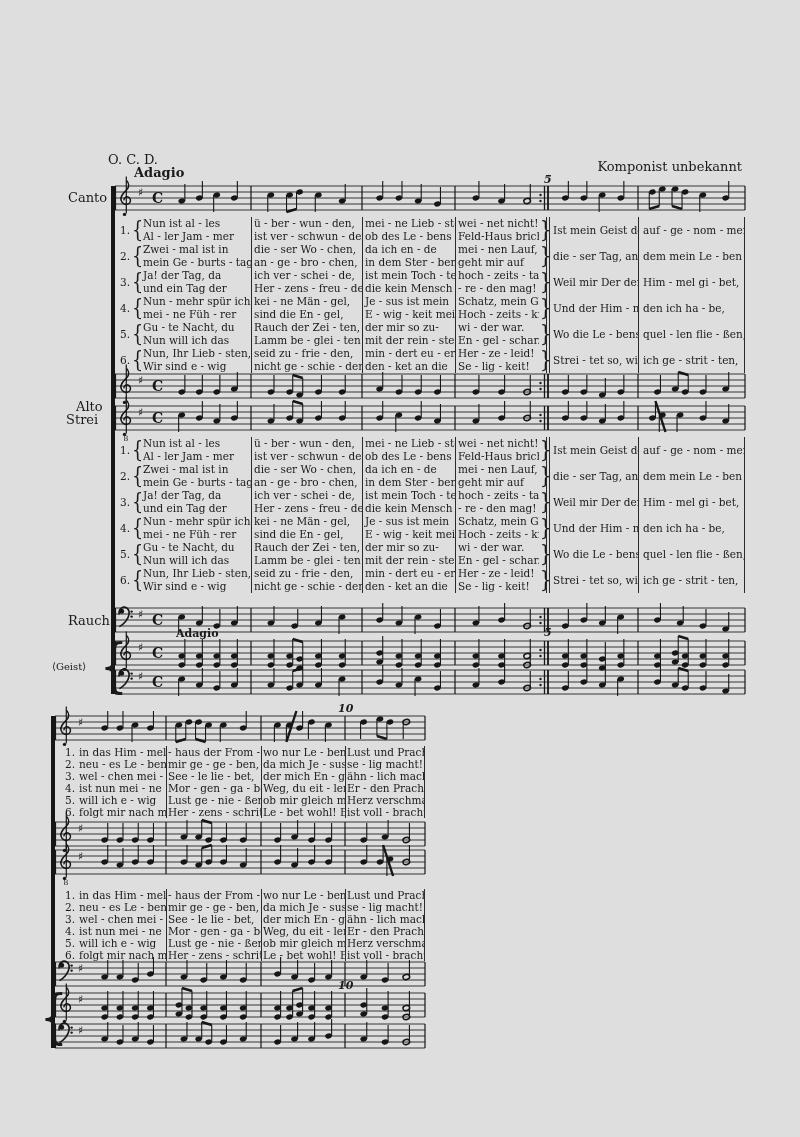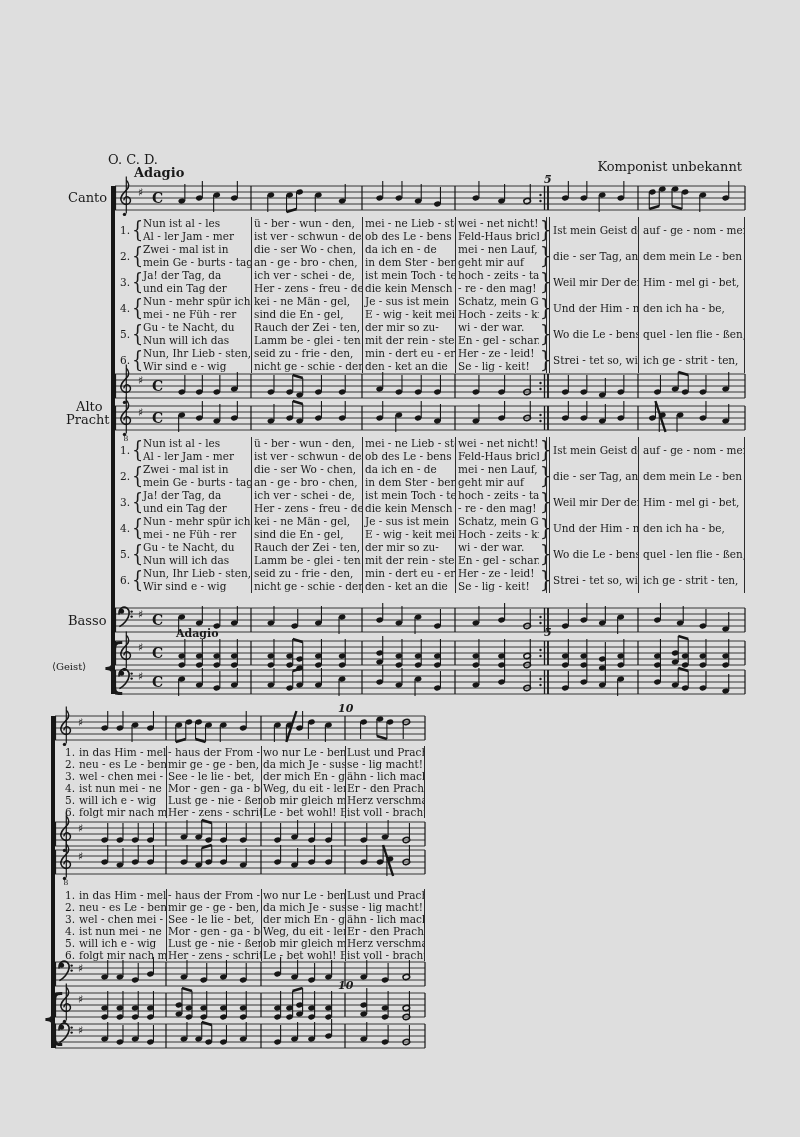--- a/index.html
+++ b/index.html
@@ -42,22 +42,22 @@
 <body>
 
 <div class="page">
   <div class="abs ocd">O. C. D.</div>
   <div class="abs tempo tempo1">Adagio</div>
   <div class="abs tempo tempo2">Adagio</div>
   <div class="abs composer">Komponist unbekannt</div>
 
   <div class="abs vlabel" style="top:190px;left:68px;">Canto</div>
   <div class="abs vlabel" style="top:399px;left:76px;">Alto</div>
-  <div class="abs vlabel" style="top:412px;left:66px;">Pracht</div>
-  <div class="abs vlabel" style="top:613px;left:68px;">Basso</div>
+  <div class="abs vlabel" style="top:412px;left:66px;">Strei</div>
+  <div class="abs vlabel" style="top:613px;left:68px;">Rauch</div>
   <div class="abs vlabel" style="top:661px;left:52px;font-size:10px;">⟨Geist⟩</div>
 
   <div class="abs mnum" style="top:173px;left:544px;">5</div>
   <div class="abs mnum" style="top:626px;left:544px;">5</div>
   <div class="abs mnum" style="top:702px;left:338px;">10</div>
   <div class="abs mnum" style="top:979px;left:338px;">10</div>
 
   <div class="abs bracket" style="top:186px;left:111px;height:508px;"></div>
   <div class="abs bracket" style="top:716px;left:51px;height:332px;"></div>
   <div class="abs organ-brace" style="top:637px;left:100px;">{</div>

